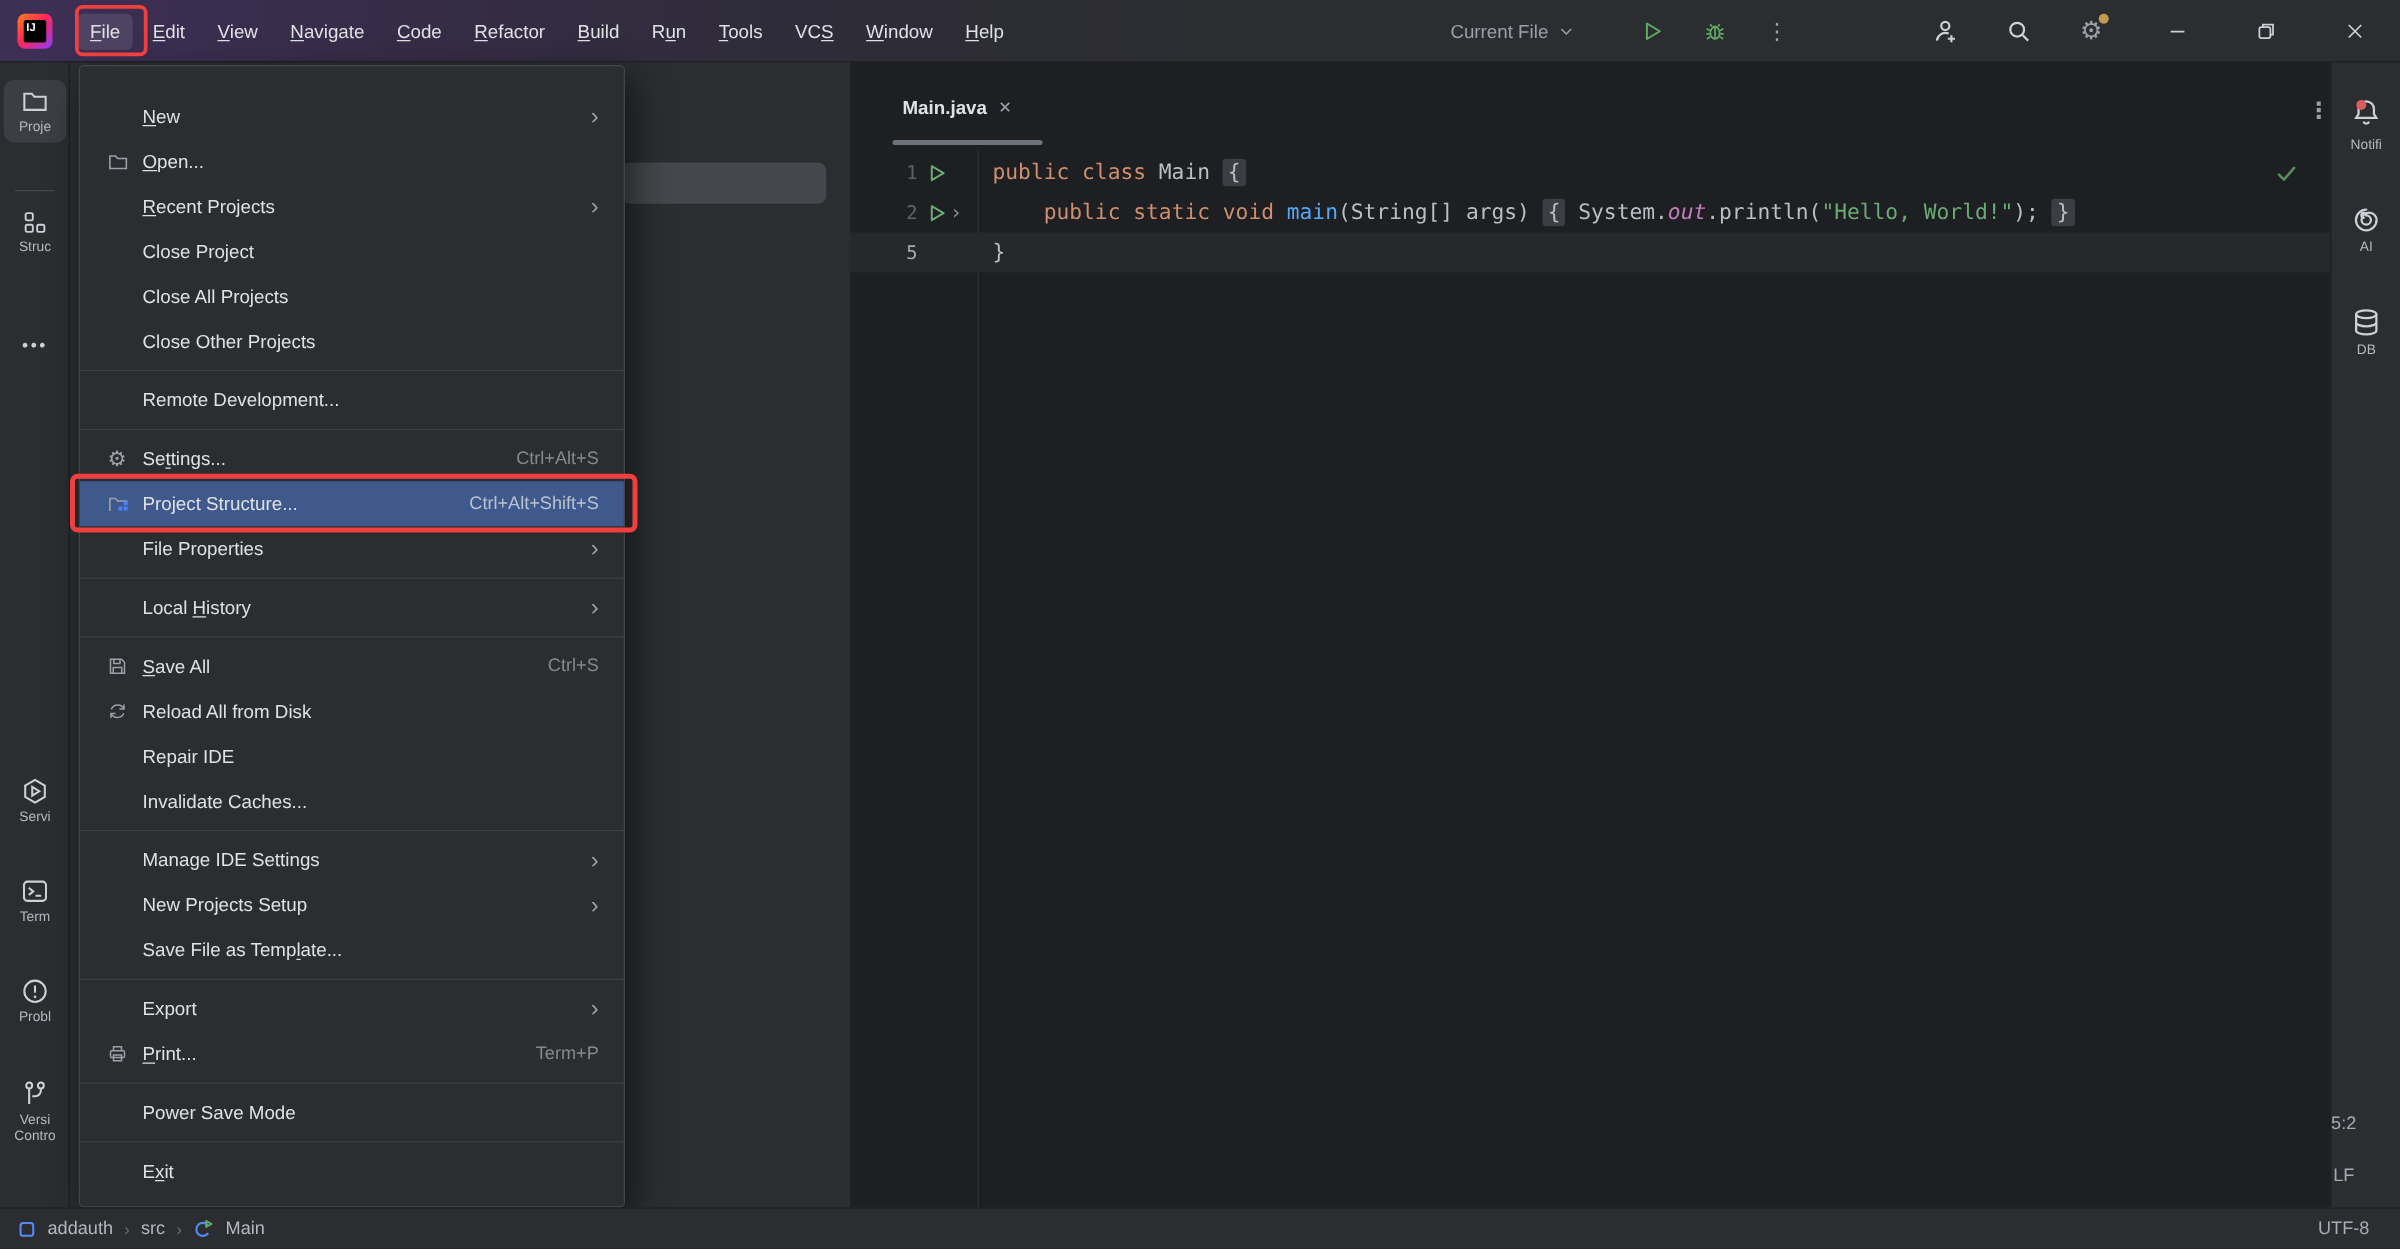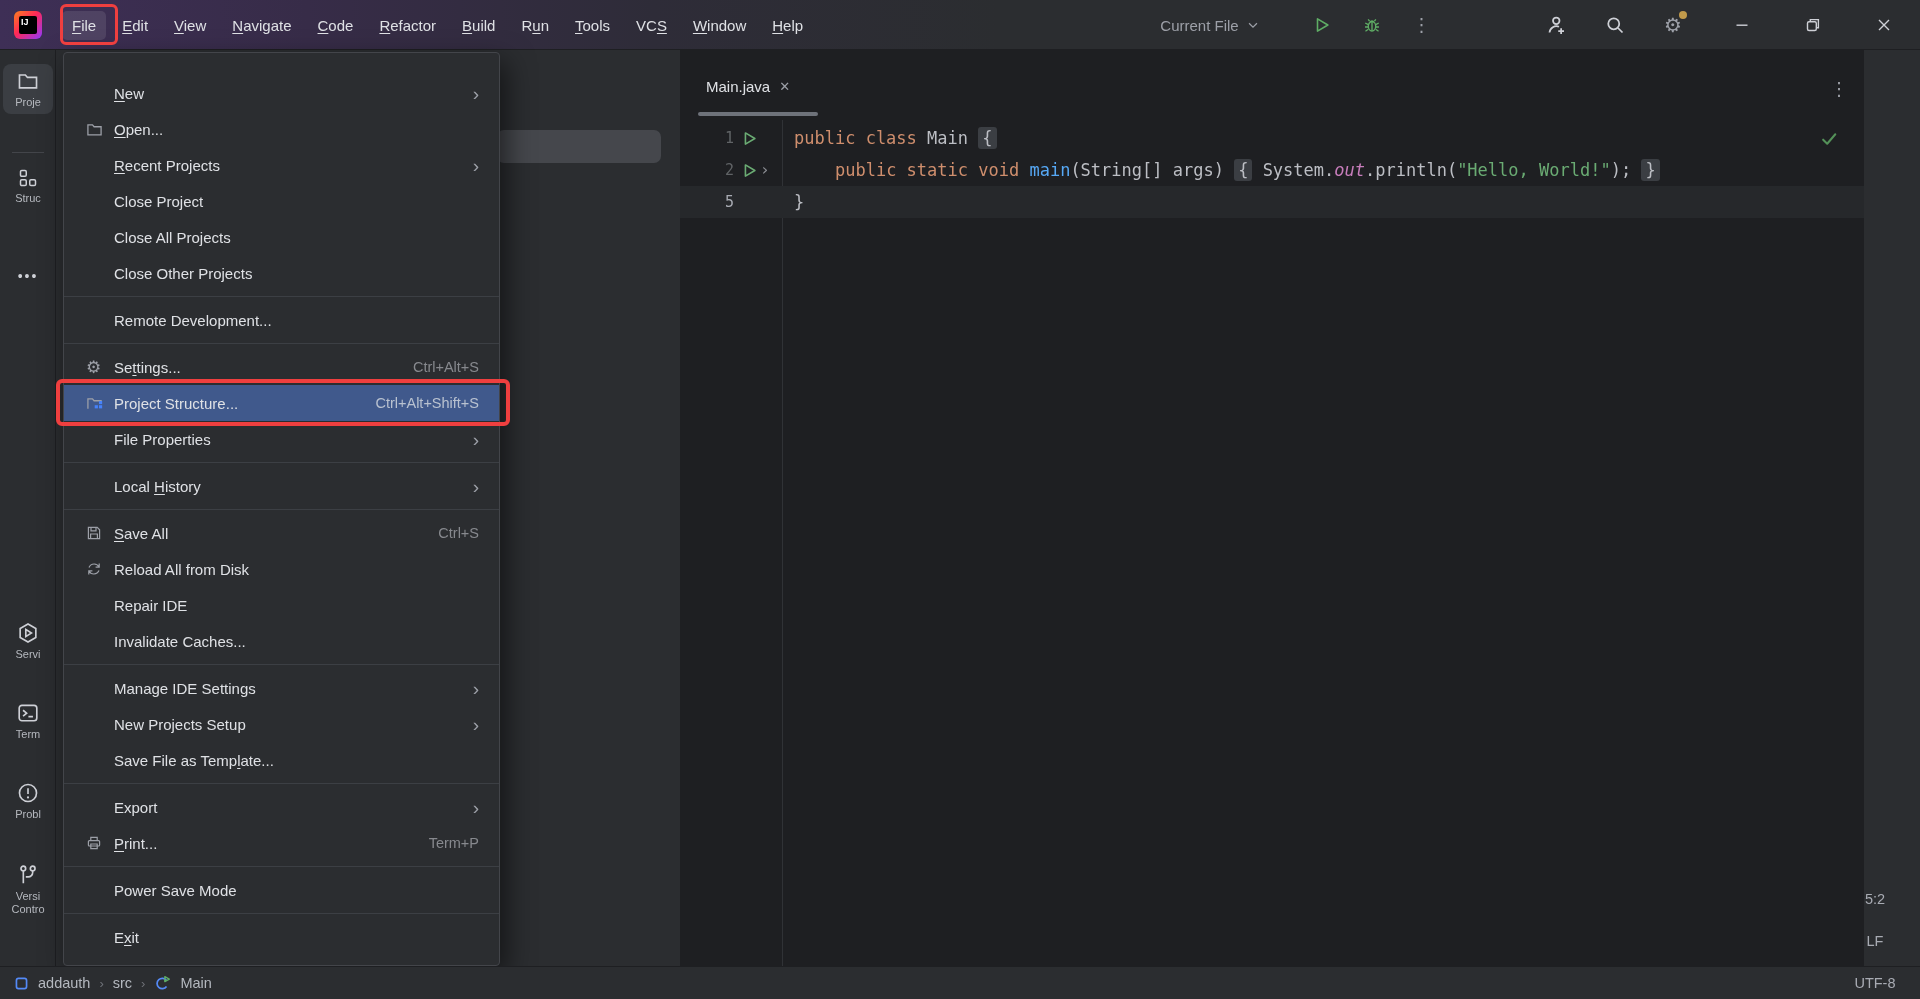--- a/index.html
+++ b/index.html
@@ -53,21 +53,21 @@
   #right-stripe { position:absolute; left:1864px; top:50px; width:56px; height:916px; background:#2B2D30;
     border-left:1px solid #1E1F22; z-index:5; }
   .bell-dot { position:absolute; right:12px; top:2px; width:8px; height:8px; border-radius:50%; background:#DB5C5C; }
 
   
   #project-panel { position:absolute; left:57px; top:50px; width:623px; height:916px; background:#2B2D30; }
   #tree-selection { position:absolute; left:440px; top:80px; width:164px; height:33px; background:#45474C; border-radius:7px; }
 
   
   #editor { position:absolute; left:680px; top:50px; width:1184px; height:916px; background:#1E1F22; }
-  #tabbar { position:absolute; left:0; top:0; width:100%; height:68px; }
+  #tabbar { position:absolute; left:16px; top:0; width:100%; height:68px;font-weight:bold; }
   .tab { position:absolute; left:16px; top:14px; height:44px; display:flex; align-items:center; gap:9px;
     padding:0 10px; color:#DFE1E5; font-size:15px; }
   .tab-close { color:#9DA0A8; font-size:13px; }
   .tab-underline { position:absolute; left:18px; top:62px; width:120px; height:4px; border-radius:2px; background:#6E727A; }
   #tab-kebab { position:absolute; right:16px; top:28px; color:#9DA0A8; font-size:18px; }
   #inspect-ok { position:absolute; right:26px; top:80px; }
 
   #gutter-sep { position:absolute; left:102px; top:70px; bottom:0; width:1px; background:#303236; }
   #code-lines { position:absolute; left:0; top:72px; width:100%; }
   .code-line { display:flex; align-items:center; height:32px; font-family:"DejaVu Sans Mono","Liberation Mono",monospace; font-size:17px; }
@@ -225,20 +225,44 @@
       <svg width="22" height="22" viewBox="0 0 16 16" class="sicon">
           <circle cx="4.6" cy="3.2" r="1.7"></circle>
           <circle cx="11.4" cy="3.2" r="1.7"></circle>
           <path d="M4.6 4.9 V14 M11.4 4.9 v1.3 a3.2 3.2 0 0 1 -3.2 3.2 H6.4"></path>
         </svg>
       <span class="lbl">Versi</span>
       <span class="lbl" style="margin-top:-3px;">Contro</span>
     </div>
   </div>
 
+  <div id="right-stripe">
+    <div class="stripe-item" style="top:22px;">
+      <span style="position:relative;">
+        <svg width="24" height="24" viewBox="0 0 16 16" class="sicon">
+            <path d="M8 2 a4.1 4.1 0 0 1 4.1 4.1 v2.7 l1.3 2.1 H2.6 l1.3 -2.1 V6.1 A4.1 4.1 0 0 1 8 2 z M6.5 12.9 a1.6 1.6 0 0 0 3 0"></path>
+          </svg>
+        <span class="bell-dot"></span>
+      </span>
+      <span class="lbl">Notifi</span>
+    </div>
+    <div class="stripe-item" style="top:108px;">
+      <svg width="24" height="24" viewBox="0 0 16 16" class="sicon">
+          <path d="M8 2.5 a5.5 5.5 0 1 0 5.5 5.5 a4 4 0 1 0 -8 0 a2.5 2.5 0 1 0 2.5 -2.5 a1.3 1.3 0 1 0 -1.3 1.3" stroke-linecap="round"></path>
+        </svg>
+      <span class="lbl">AI</span>
+    </div>
+    <div class="stripe-item" style="top:190px;">
+      <svg width="24" height="24" viewBox="0 0 16 16" class="sicon">
+          <ellipse cx="8" cy="3.6" rx="5.4" ry="2.1"></ellipse>
+          <path d="M2.6 3.6 v8.6 c0 1.2 2.4 2.1 5.4 2.1 s5.4 -.9 5.4 -2.1 V3.6 M2.6 7.9 c0 1.2 2.4 2.1 5.4 2.1 s5.4 -.9 5.4 -2.1"></path>
+        </svg>
+      <span class="lbl">DB</span>
+    </div>
+  </div>
 
   <div id="project-panel">
     <div id="tree-selection"></div>
   </div>
 
   <div id="editor">
     <div id="tabbar">
       <div class="tab">
         <span>Main.java</span>
         <span class="tab-close">✕</span>

